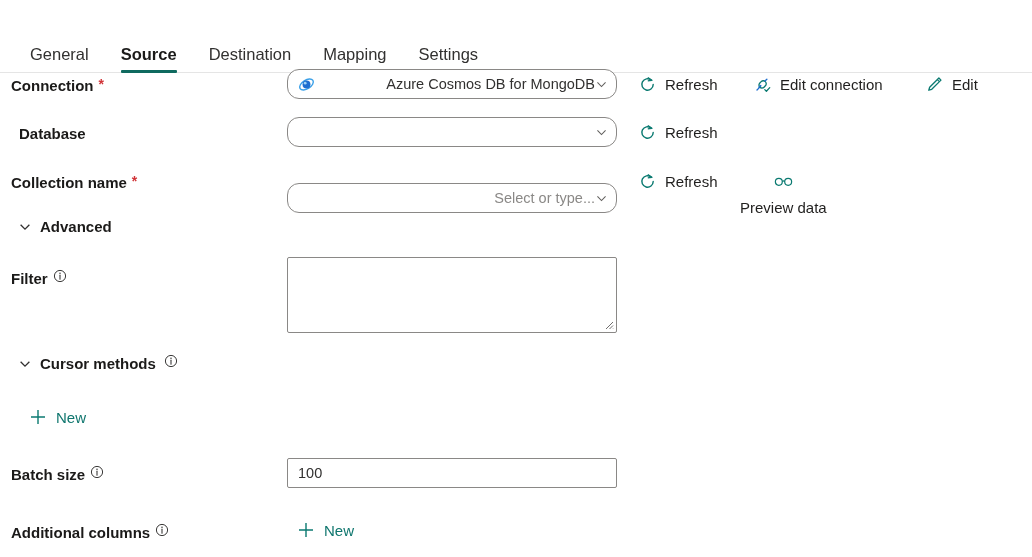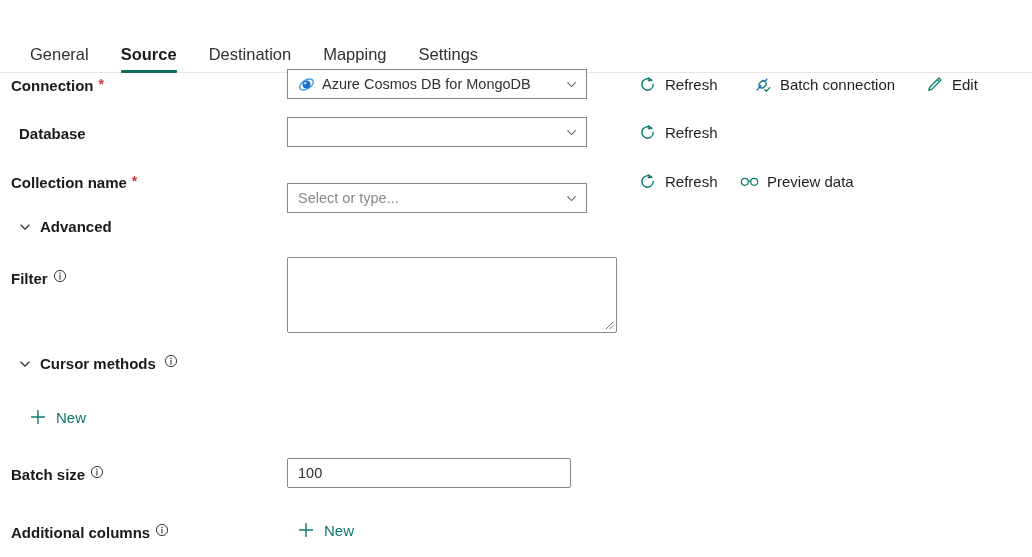--- a/index.html
+++ b/index.html
@@ -70,39 +70,40 @@
     width: 14px; height: 14px;
     vertical-align: middle;
     transform: translateY(-3px);
     cursor: pointer;
   }
 
   
   .ctrl-col { position: absolute; left: 287px; }
 
   .dropdown {
-    width: 300px;
+    width: 330px;
     height: 30px;
     border: 1px solid #8a8886;
-    border-radius: 0;
+    border-radius: 12px;
     background: #ffffff;
     display: flex;
     align-items: center;
     padding: 0 8px 0 10px;
     font-size: 14.5px;
     color: #323130;
     cursor: pointer;
+    text-align: right;
   }
   .dropdown .dd-icon { width: 17px; height: 17px; margin-right: 7px; flex: 0 0 auto; display: block; }
   .dropdown .dd-text { flex: 1 1 auto; overflow: hidden; white-space: nowrap; text-overflow: ellipsis; }
   .dropdown .dd-text.placeholder { color: #8a8886; }
   .chev { width: 13px; height: 13px; flex: 0 0 auto; color: #605e5c; }
 
   .textinput {
-    width: 284px;
+    width: 330px;
     height: 30px;
     border: 1px solid #8a8886;
     border-radius: 2px;
     background: #ffffff;
     display: flex;
     align-items: center;
     padding: 0 10px;
     font-size: 14.5px;
     color: #323130;
   }
@@ -217,21 +218,21 @@
       <span>Refresh</span>
     </div>
 
     <div class="cmd" style="left:753px; top:6px;">
       <svg class="cmd-ico" viewBox="0 0 20 20">
         <path d="M4.2 15.8 L8 12" fill="none" stroke="#1f6fd0" stroke-width="1.4" stroke-linecap="round"></path>
         <path d="M7.2 12.8 a3.1 3.1 0 0 1 0-4.4 l1.4-1.4 a3.1 3.1 0 0 1 4.4 0 a3.1 3.1 0 0 1 0 4.4 l-1.4 1.4 a3.1 3.1 0 0 1 -4.4 0 z" fill="none" stroke="#0b7a71" stroke-width="1.4"></path>
         <path d="M12.6 6.4 L14.6 4.4 M8.2 11 L6.3 12.9" fill="none" stroke="#1f6fd0" stroke-width="1.4" stroke-linecap="round"></path>
         <path d="M12.4 15.4 L14.1 17.1 L17.6 13.3" fill="none" stroke="#0b7a71" stroke-width="1.4" stroke-linecap="round" stroke-linejoin="round"></path>
       </svg>
-      <span>Batch connection</span>
+      <span>Edit connection</span>
     </div>
 
     <div class="cmd" style="left:925px; top:6px;">
       <svg class="cmd-ico" viewBox="0 0 20 20">
         <path d="M14.6 3.2 L16.8 5.4 L7.1 15.1 L4 16 L4.9 12.9 Z" fill="none" stroke="#0b7a71" stroke-width="1.4" stroke-linejoin="round"></path>
         <path d="M13 4.8 L15.2 7" fill="none" stroke="#0b7a71" stroke-width="1.2"></path>
       </svg>
       <span>Edit</span>
     </div>
   </div>
@@ -275,21 +276,21 @@
     </div>
 
     <div class="cmd" style="left:638px; top:6px;">
       <svg class="cmd-ico" viewBox="0 0 20 20">
         <path d="M16 10 a6 6 0 1 1 -2.1 -4.6" fill="none" stroke="#0b7a71" stroke-width="1.5" stroke-linecap="round"></path>
         <path d="M10.3 2.6 L14.6 5.6 L10.3 6.2" fill="none" stroke="#0b7a71" stroke-width="1.5" stroke-linejoin="round"></path>
       </svg>
       <span>Refresh</span>
     </div>
 
-    <div class="cmd" style="left:740px; top:6px;">
+    <div class="cmd" style="left:740px; top:6px;flex-direction:column;">
       <svg class="cmd-ico" viewBox="0 0 22 16">
         <circle cx="5.6" cy="8.4" r="4" fill="none" stroke="#0b7a71" stroke-width="1.4"></circle>
         <circle cx="16.4" cy="8.4" r="4" fill="none" stroke="#0b7a71" stroke-width="1.4"></circle>
         <path d="M9.6 8 q1.4 -1.3 2.8 0" fill="none" stroke="#0b7a71" stroke-width="1.4"></path>
       </svg>
       <span>Preview data</span>
     </div>
   </div>
 
   <div class="section" style="top:175px;">

